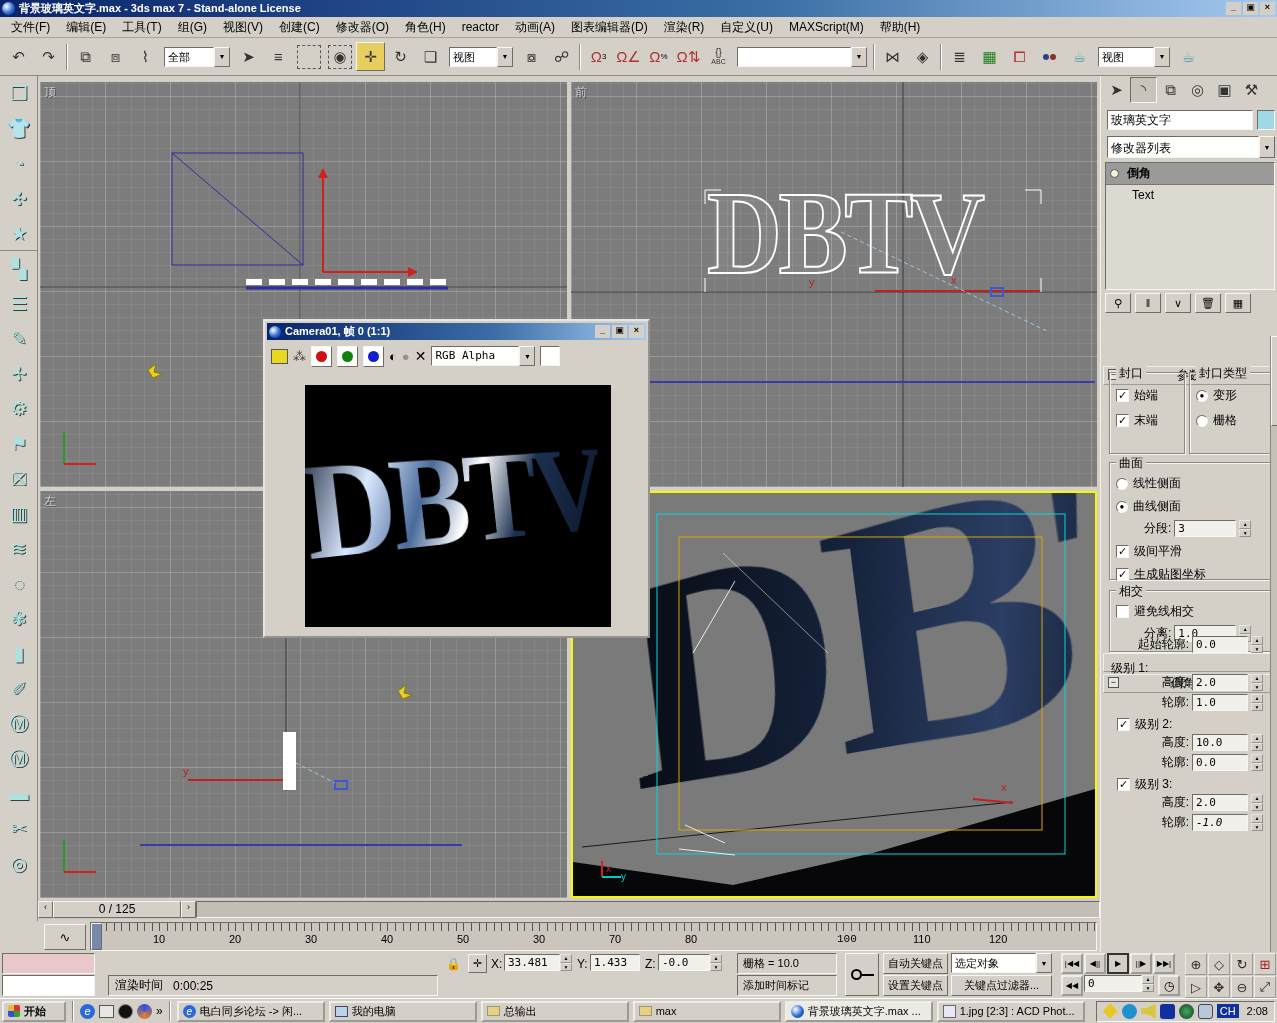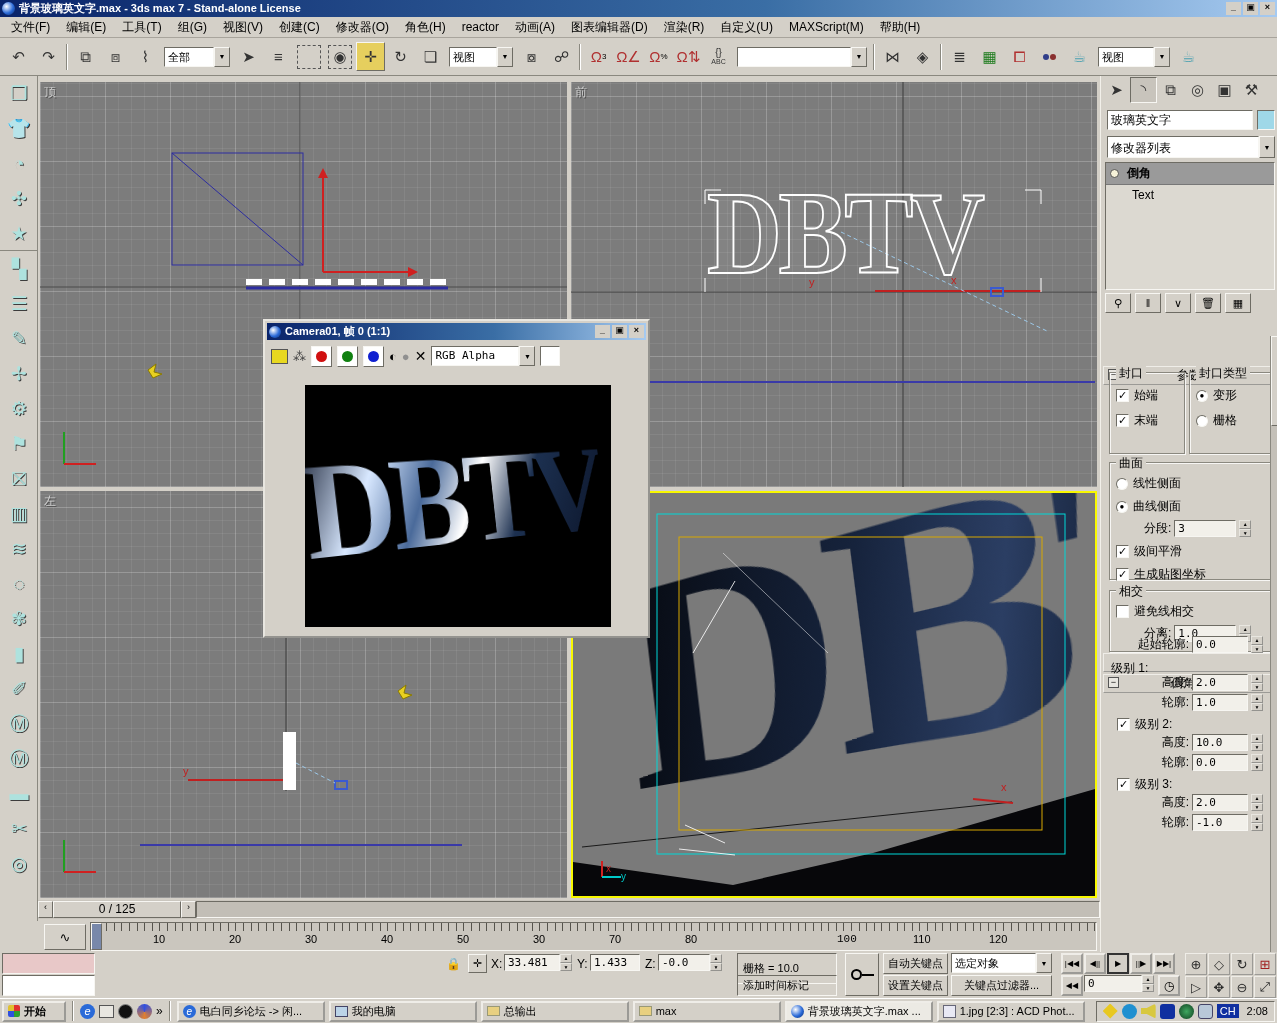--- a/index.html
+++ b/index.html
@@ -289,37 +289,41 @@
       <span class="abs" style="left:746px;top:10px;font-size:11px;font-family:Liberation Mono, monospace;">100</span>
       <span class="abs" style="left:822px;top:10px;font-size:11px;">110</span>
       <span class="abs" style="left:898px;top:10px;font-size:11px;">120</span>
       <span class="abs out" style="left:0;top:0;width:11px;height:27px;background:#7888aa;"></span>
     </div>
   </div>
 
   <div class="abs" style="left:0;top:952px;width:1100px;height:46px;background:#d4d0c8;">
     <div class="abs in" style="left:2px;top:1px;width:93px;height:21px;background:#e8c8c8;"></div>
     <div class="abs in" style="left:2px;top:23px;width:93px;height:21px;background:#ffffff;"></div>
+    <div class="abs in flex" style="left:108px;top:23px;width:330px;height:21px;padding:0 6px;gap:10px;">
+      <span>渲染时间</span>
+      <span>0:00:25</span>
+    </div>
     <span class="abs flex" style="left:446px;top:3px;width:16px;height:18px;justify-content:center;font-size:12px;">🔒</span>
     <span class="abs flex out" style="left:468px;top:2px;width:19px;height:19px;justify-content:center;font-size:11px;">✛</span>
     <span class="abs lbl" style="left:491px;top:5px;">X:</span>
     <span class="abs fld" style="left:504px;top:2px;width:56px;">33.481</span>
     <span class="abs spin" style="left:560px;top:2px;">
         <b>▲</b>
         <b>▼</b>
       </span>
     <span class="abs lbl" style="left:577px;top:5px;">Y:</span>
     <span class="abs fld" style="left:590px;top:2px;width:50px;">1.433</span>
     <span class="abs lbl" style="left:645px;top:5px;">Z:</span>
     <span class="abs fld" style="left:658px;top:2px;width:52px;">-0.0</span>
     <span class="abs spin" style="left:710px;top:2px;">
         <b>▲</b>
         <b>▼</b>
       </span>
-    <div class="abs in flex" style="left:737px;top:1px;width:100px;height:31px;padding:0 5px;font-size:11px;">栅格 = 10.0</div>
+    <div class="abs in flex" style="left:737px;top:1px;width:100px;height:21px;padding:0 5px;font-size:11px;">栅格 = 10.0</div>
     <div class="abs in flex" style="left:737px;top:23px;width:100px;height:21px;padding:0 5px;font-size:11px;">添加时间标记</div>
     <div class="abs out flex" style="left:845px;top:1px;width:34px;height:43px;justify-content:center;">
       <i style="width:11px;height:11px;border:2px solid #000;border-radius:50%;"></i>
         <i style="width:12px;height:2px;background:#000;"></i>
     </div>
     <span class="abs out flex" style="left:883px;top:1px;width:65px;height:21px;justify-content:center;font-size:11px;">自动关键点</span>
     <span class="abs out flex" style="left:883px;top:23px;width:65px;height:21px;justify-content:center;font-size:11px;">设置关键点</span>
     <span class="abs dd" style="left:951px;top:1px;width:101px;">
       <span class="ddval in">选定对象</span>
       <span class="ddarr out">▼</span>
@@ -508,21 +512,21 @@
     <div class="abs flex" style="left:8px;top:718px;gap:3px;">
       <span class="lbl" style="width:80px;text-align:right;">高度:</span>
       <span class="fld" style="width:56px;">2.0</span>
       <span class="spin">
           <b>▲</b>
           <b>▼</b>
         </span>
     </div>
     <div class="abs flex" style="left:8px;top:738px;gap:3px;">
       <span class="lbl" style="width:80px;text-align:right;">轮廓:</span>
-      <span class="fld" style="width:56px;">-1.0</span>
+      <span class="fld" style="width:56px;font-style:italic;">-1.0</span>
       <span class="spin">
           <b>▲</b>
           <b>▼</b>
         </span>
     </div>
     <div class="abs" style="left:169px;top:260px;width:8px;height:616px;background:#c4c0b8;border-left:1px solid #8a887f;">
       <div class="out" style="width:8px;height:90px;background:#d4d0c8;"></div>
     </div>
   </div>
 

